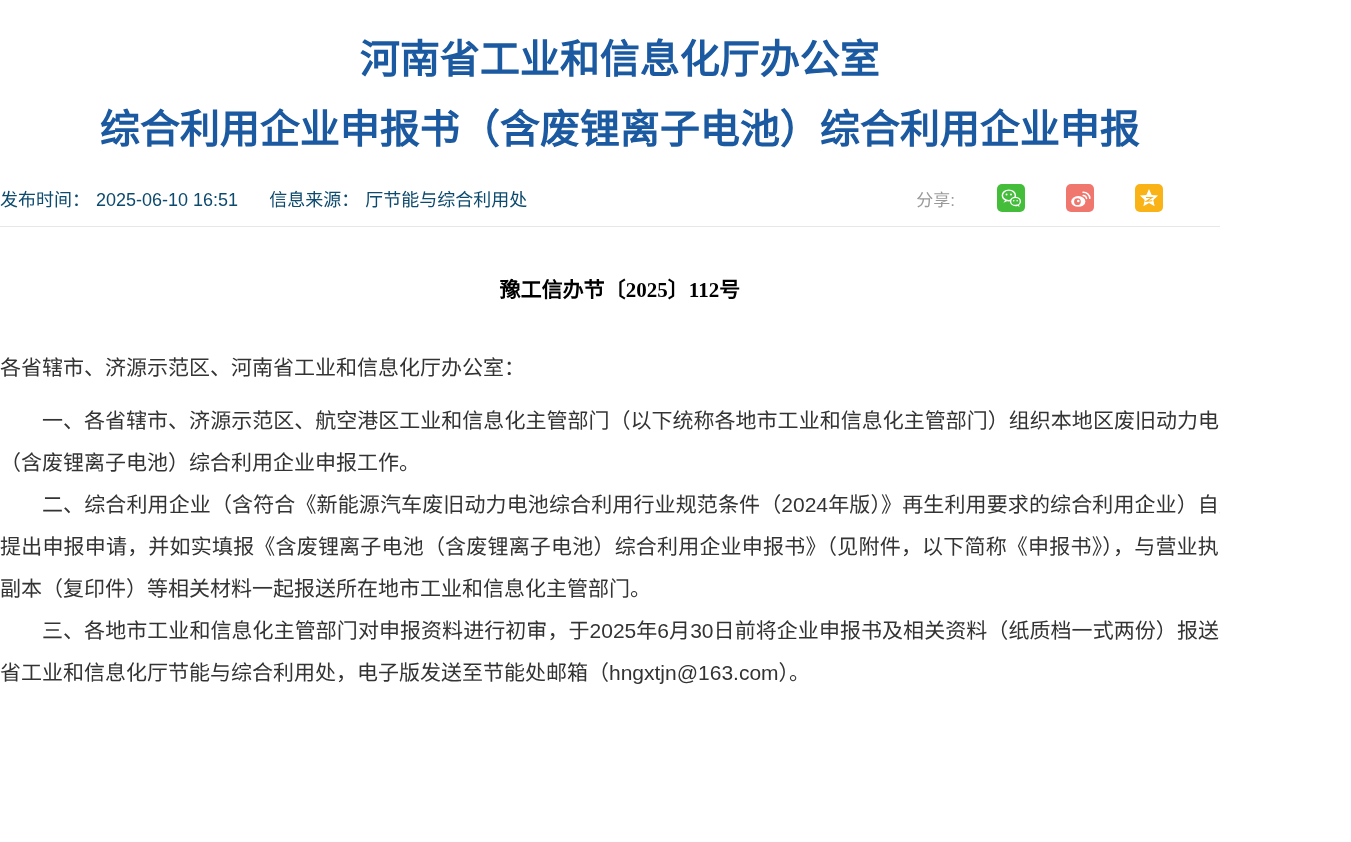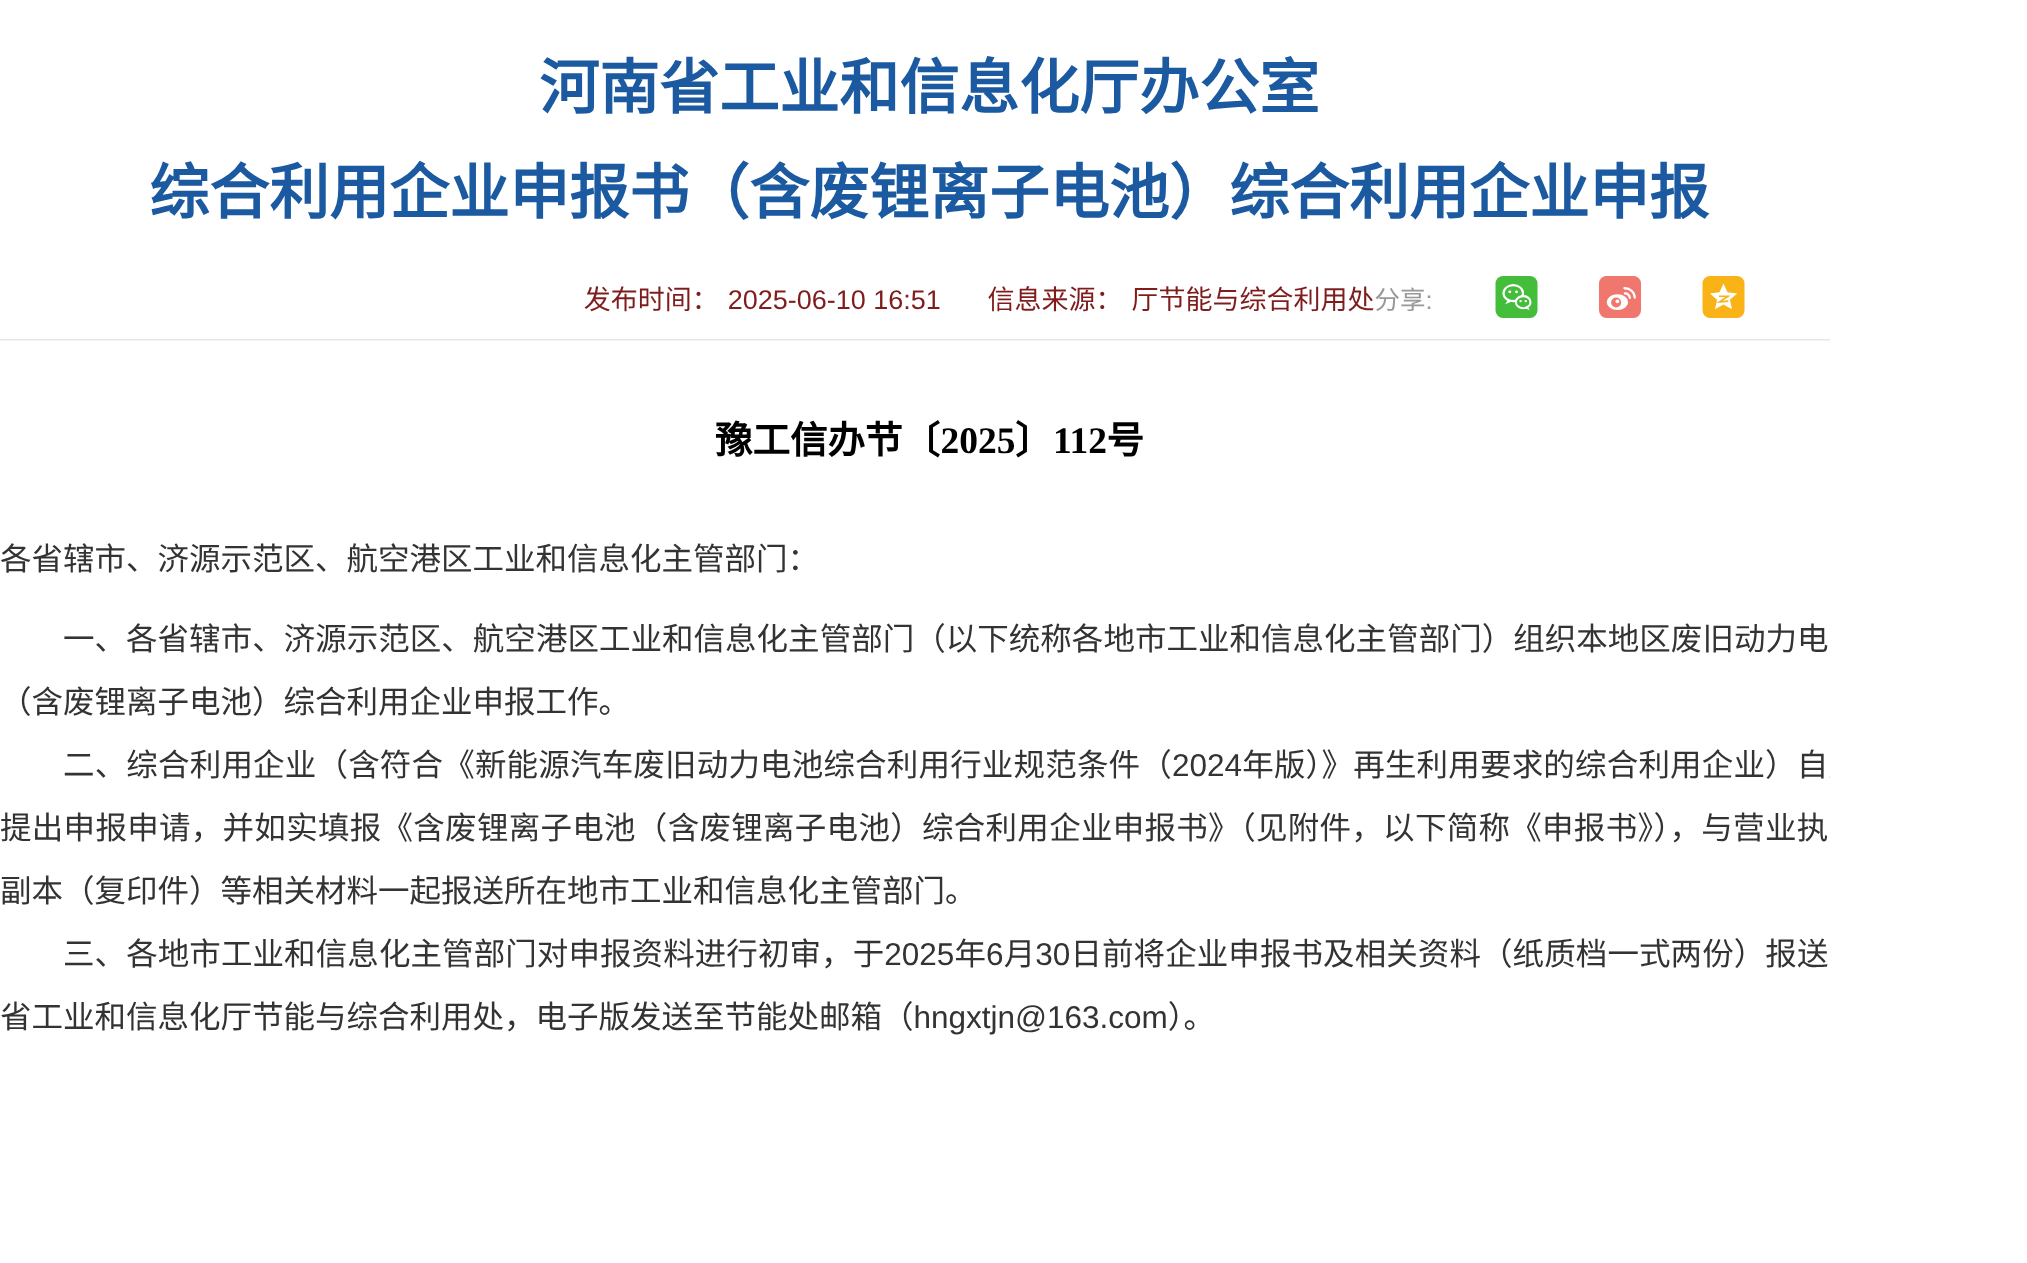--- a/index.html
+++ b/index.html
@@ -32,22 +32,22 @@
   
   .meta-row {
     display: flex;
     align-items: center;
     margin-top: 20px;
     padding-bottom: 14px;
     border-bottom: 1px solid #e7e7e7;
   }
   .meta-center {
     flex: 1;
-    text-align: right;
-    color: #7f1d1d;
+    text-align: left;
+    color: #0c4a6e;
     font-size: 18px;
     white-space: nowrap;
   }
   .meta-center .meta-value { margin-left: 6px; }
   .meta-center .meta-source-label { margin-left: 26px; }
   .share {
     display: flex;
     align-items: center;
     padding-right: 77px;
     color: #999999;
@@ -72,21 +72,21 @@
   .share-btn.weibo  { background: #f0776e; }
   .share-btn.qzone  { background: #f9b317; }
   .share-btn svg { display: block; }
 
   
   .doc-number {
     margin-top: 46px;
     text-align: center;
     font-family: "Liberation Serif", "DejaVu Serif", serif;
     font-weight: bold;
-    font-size: 25px;
+    font-size: 21px;
     color: #000000;
   }
 
   
   .body-text {
     margin-top: 44px;
     font-size: 21px;
     line-height: 42px;
     color: #333333;
     text-align: justify;
@@ -152,20 +152,20 @@
               <path d="M10.5 13.4 L17.5 13.4 L11 17.8 L17.8 17.2" fill="none" stroke="#f9b317" stroke-width="1.3"></path>
             </svg>
           </span>
         </button>
       </div>
     </div>
 
     <div class="doc-number">豫工信办节〔2025〕112号</div>
 
     <div class="body-text">
-      <p class="salutation">各省辖市、济源示范区、航空港区工业和信息化主管部门：</p>
+      <p class="salutation">各省辖市、济源示范区、河南省工业和信息化厅办公室：</p>
       <p class="para">一、各省辖市、济源示范区、航空港区工业和信息化主管部门（以下统称各地市工业和信息化主管部门）组织本地区废旧动力电池（含废锂离子电池）综合利用企业申报工作。</p>
       <p class="para">二、综合利用企业（含符合《新能源汽车废旧动力电池综合利用行业规范条件（2024年版）》再生利用要求的综合利用企业）自愿提出申报申请，并如实填报《含废锂离子电池（含废锂离子电池）综合利用企业申报书》（见附件，以下简称《申报书》），与营业执照副本（复印件）等相关材料一起报送所在地市工业和信息化主管部门。</p>
       <p class="para">三、各地市工业和信息化主管部门对申报资料进行初审，于2025年6月30日前将企业申报书及相关资料（纸质档一式两份）报送至省工业和信息化厅节能与综合利用处，电子版发送至节能处邮箱（hngxtjn@163.com）。</p>
     </div>
 
   </div>
 </div>
 
 </body></html>

